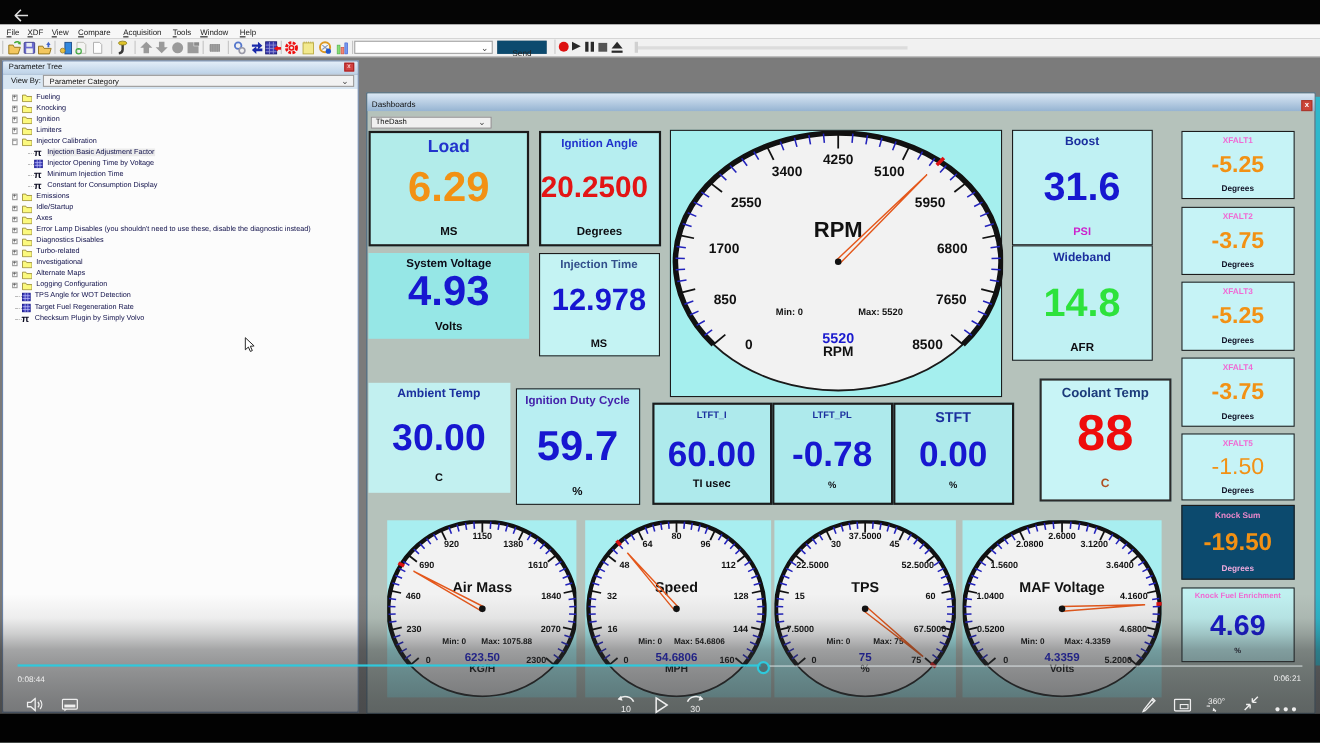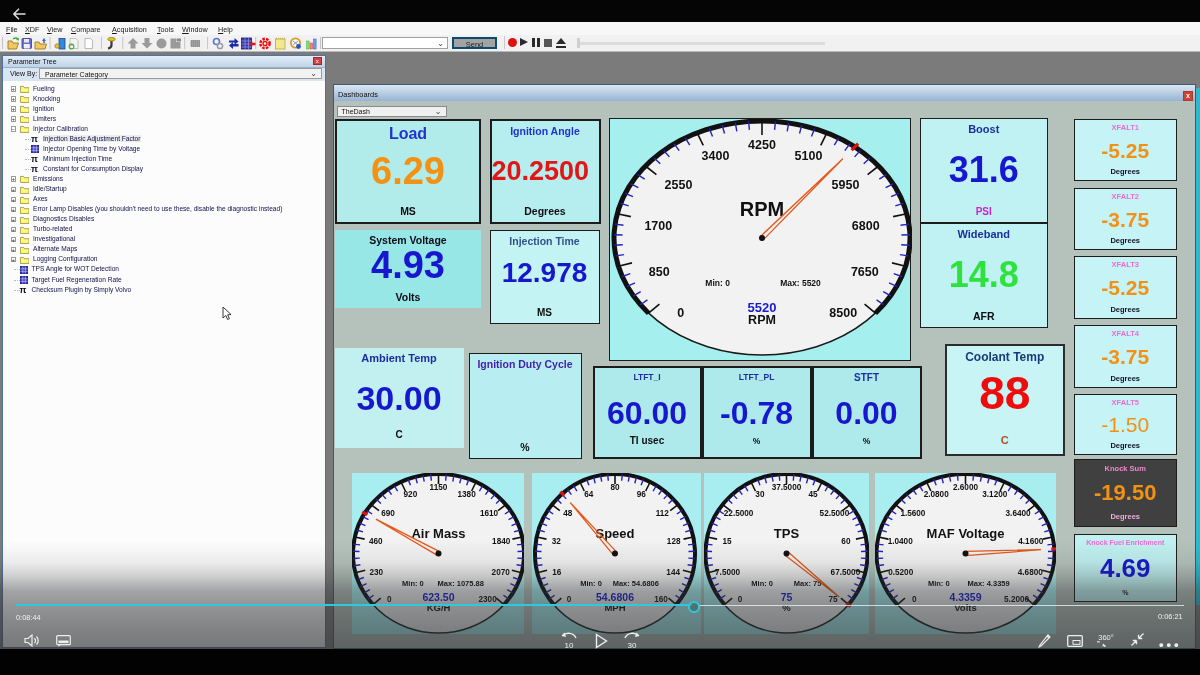--- a/index.html
+++ b/index.html
@@ -67,21 +67,21 @@
         <circle cx="295.5" cy="8" r="4.6" fill="#f8f8f4" stroke="#dd9922" stroke-width="1.8"></circle>
         <path d="M293 6 L298 10 M298 6 L293 10" stroke="#8899bb" stroke-width="1"></path>
         <circle cx="298.5" cy="11.5" r="2.4" fill="#2255cc"></circle>
         <rect x="306.5" y="6" width="2.6" height="8" fill="#88dd77" stroke="#44aa44" stroke-width="0.5"></rect>
         <rect x="310" y="8" width="2.6" height="6" fill="#ee8877" stroke="#cc4433" stroke-width="0.5"></rect>
         <rect x="313.5" y="4" width="2.6" height="10" fill="#7799ee" stroke="#3355cc" stroke-width="0.5"></rect>
       </svg>
     <div class="abs" style="left:322px;top:1.5px;width:126px;height:12px;background:#fff;border:1px solid #a0a0a0;box-sizing:border-box;">
         <span class="abs" style="right:3px;top:1px;font-size:8px;color:#444;">⌄</span>
       </div>
-    <div class="abs" style="left:452px;top:1.5px;width:45px;height:12px;background:#a3a3a3;border:2px solid #0c4a6e;box-sizing:border-box;text-align:center;font-size:7.5px;color:#222;line-height:11px;">Send</div>
+    <div class="abs" style="left:452px;top:1.5px;width:45px;height:12px;background:#a3a3a3;border:6px solid #0c4a6e;box-sizing:border-box;text-align:center;font-size:7.5px;color:#222;line-height:11px;">Send</div>
     <div class="abs" style="left:504px;top:1px;width:1px;height:13px;background:#c8c8c8;"></div>
     <div class="abs" style="left:508px;top:3px;width:9px;height:9px;border-radius:50%;background:#dd1111;"></div>
     <div class="abs" style="left:520px;top:3px;width:0;height:0;border-left:8px solid #2a2a2a;border-top:4.5px solid transparent;border-bottom:4.5px solid transparent;"></div>
     <div class="abs" style="left:532px;top:3px;width:3px;height:9px;background:#2a2a2a;"></div>
     <div class="abs" style="left:537px;top:3px;width:3px;height:9px;background:#2a2a2a;"></div>
     <div class="abs" style="left:544px;top:3.5px;width:8px;height:8px;background:#555;"></div>
     <div class="abs" style="left:556px;top:3px;width:0;height:0;border-bottom:6px solid #2a2a2a;border-left:5px solid transparent;border-right:5px solid transparent;"></div>
     <div class="abs" style="left:556px;top:10.5px;width:10px;height:2px;background:#2a2a2a;"></div>
     <div class="abs" style="left:578px;top:6.5px;width:247px;height:3px;background:#dcdcdc;"></div>
     <div class="abs" style="left:577px;top:3px;width:3px;height:10px;background:#d0d0d0;"></div>
@@ -309,34 +309,35 @@
         <div style="position:absolute;top:50%;left:0;right:0;transform:translateY(-50%);margin-top:-7px;text-align:center;font-weight:bold;font-size:46px;color:#ee0c0c;line-height:1;">88</div>
         <div style="position:absolute;bottom:8px;left:0;right:0;text-align:center;font-weight:bold;font-size:11px;color:#b05022;">C</div>
       </div>
 <div style="position:absolute;left:334.5px;top:348px;width:129px;height:99.5px;background:#c2f0f0;box-sizing:border-box;">
         <div style="position:absolute;top:4px;left:0;right:0;text-align:center;font-weight:bold;font-size:11px;color:#1b2f9e;">Ambient Temp</div>
         <div style="position:absolute;top:50%;left:0;right:0;transform:translateY(-50%);margin-top:0px;text-align:center;font-weight:bold;font-size:34px;color:#1717d0;line-height:1;">30.00</div>
         <div style="position:absolute;bottom:8px;left:0;right:0;text-align:center;font-weight:bold;font-size:10px;color:#0d0d12;">C</div>
       </div>
 <div style="position:absolute;left:468.5px;top:353px;width:113px;height:106px;background:#b8eef2;border:1.5px solid #1c1c1c;box-sizing:border-box;">
         <div style="position:absolute;top:4px;left:0;right:0;text-align:center;font-weight:bold;font-size:10.5px;color:#4422aa;">Ignition Duty Cycle</div>
+        <div style="position:absolute;top:50%;left:0;right:0;transform:translateY(-50%);margin-top:0px;text-align:center;font-weight:bold;font-size:38px;color:#1717d0;line-height:1;">59.7</div>
         <div style="position:absolute;bottom:5px;left:0;right:0;text-align:center;font-weight:bold;font-size:10.5px;color:#0d0d12;">%</div>
       </div>
 <div style="position:absolute;left:592.5px;top:366px;width:109px;height:93px;background:#aeeaec;border:2px solid #1c1c1c;box-sizing:border-box;">
         <div style="position:absolute;top:4px;left:0;right:0;text-align:center;font-weight:bold;font-size:8.5px;color:#1b2f9e;">LTFT_I</div>
         <div style="position:absolute;top:50%;left:0;right:0;transform:translateY(-50%);margin-top:0px;text-align:center;font-weight:bold;font-size:32px;color:#1717d0;line-height:1;">60.00</div>
         <div style="position:absolute;bottom:11px;left:0;right:0;text-align:center;font-weight:bold;font-size:10px;color:#0d0d12;">TI usec</div>
       </div>
 <div style="position:absolute;left:701.5px;top:366px;width:110px;height:93px;background:#aeeaec;border:2px solid #1c1c1c;box-sizing:border-box;">
         <div style="position:absolute;top:4px;left:0;right:0;text-align:center;font-weight:bold;font-size:8.5px;color:#1b2f9e;">LTFT_PL</div>
         <div style="position:absolute;top:50%;left:0;right:0;transform:translateY(-50%);margin-top:0px;text-align:center;font-weight:bold;font-size:32px;color:#1717d0;line-height:1;">-0.78</div>
         <div style="position:absolute;bottom:11px;left:0;right:0;text-align:center;font-weight:bold;font-size:8.5px;color:#0d0d12;">%</div>
       </div>
 <div style="position:absolute;left:811.5px;top:366px;width:110px;height:93px;background:#aeeaec;border:2px solid #1c1c1c;box-sizing:border-box;">
-        <div style="position:absolute;top:4px;left:0;right:0;text-align:center;font-weight:bold;font-size:10px;color:#1b2f9e;">STFT</div>
+        <div style="position:absolute;top:4px;left:0;right:0;text-align:center;font-weight:bold;font-size:13px;color:#1b2f9e;">STFT</div>
         <div style="position:absolute;top:50%;left:0;right:0;transform:translateY(-50%);margin-top:0px;text-align:center;font-weight:bold;font-size:32px;color:#1717d0;line-height:1;">0.00</div>
         <div style="position:absolute;bottom:11px;left:0;right:0;text-align:center;font-weight:bold;font-size:8.5px;color:#0d0d12;">%</div>
       </div>
 <div style="position:absolute;left:1073.5px;top:118.5px;width:103.5px;height:62.5px;background:#c6f3f6;border:1.5px solid #1c1c1c;box-sizing:border-box;">
         <div style="position:absolute;top:3px;left:0;right:0;text-align:center;font-weight:bold;font-size:7.5px;color:#f06ad4;">XFALT1</div>
         <div style="position:absolute;top:50%;left:0;right:0;transform:translateY(-50%);margin-top:0px;text-align:center;font-weight:bold;font-size:21px;color:#f29114;line-height:1;">-5.25</div>
         <div style="position:absolute;bottom:4px;left:0;right:0;text-align:center;font-weight:bold;font-size:7.5px;color:#101024;">Degrees</div>
       </div>
 <div style="position:absolute;left:1073.5px;top:187.5px;width:103.5px;height:62.5px;background:#c6f3f6;border:1.5px solid #1c1c1c;box-sizing:border-box;">
         <div style="position:absolute;top:3px;left:0;right:0;text-align:center;font-weight:bold;font-size:7.5px;color:#f06ad4;">XFALT2</div>
@@ -351,21 +352,21 @@
 <div style="position:absolute;left:1073.5px;top:325px;width:103.5px;height:62.5px;background:#c6f3f6;border:1.5px solid #1c1c1c;box-sizing:border-box;">
         <div style="position:absolute;top:3px;left:0;right:0;text-align:center;font-weight:bold;font-size:7.5px;color:#f06ad4;">XFALT4</div>
         <div style="position:absolute;top:50%;left:0;right:0;transform:translateY(-50%);margin-top:0px;text-align:center;font-weight:bold;font-size:21px;color:#f29114;line-height:1;">-3.75</div>
         <div style="position:absolute;bottom:4px;left:0;right:0;text-align:center;font-weight:bold;font-size:7.5px;color:#101024;">Degrees</div>
       </div>
 <div style="position:absolute;left:1073.5px;top:393.5px;width:103.5px;height:61px;background:#c6f3f6;border:1.5px solid #1c1c1c;box-sizing:border-box;">
         <div style="position:absolute;top:3px;left:0;right:0;text-align:center;font-weight:bold;font-size:7.5px;color:#f06ad4;">XFALT5</div>
         <div style="position:absolute;top:50%;left:0;right:0;transform:translateY(-50%);margin-top:0px;text-align:center;font-weight:normal;font-size:21px;color:#f29114;line-height:1;">-1.50</div>
         <div style="position:absolute;bottom:4px;left:0;right:0;text-align:center;font-weight:bold;font-size:7.5px;color:#101024;">Degrees</div>
       </div>
-<div style="position:absolute;left:1073.5px;top:458.5px;width:103.5px;height:68.5px;background:#404040;border:1.5px solid #1c1c1c;box-sizing:border-box;">
+<div style="position:absolute;left:1073.5px;top:458.5px;width:103.5px;height:68.5px;background:#0c4a6e;border:1.5px solid #1c1c1c;box-sizing:border-box;">
         <div style="position:absolute;top:4px;left:0;right:0;text-align:center;font-weight:bold;font-size:7.5px;color:#ee88cc;">Knock Sum</div>
         <div style="position:absolute;top:50%;left:0;right:0;transform:translateY(-50%);margin-top:0px;text-align:center;font-weight:bold;font-size:22px;color:#f29114;line-height:1;">-19.50</div>
         <div style="position:absolute;bottom:5px;left:0;right:0;text-align:center;font-weight:bold;font-size:7.5px;color:#eeaadd;">Degrees</div>
       </div>
 <div style="position:absolute;left:1073.5px;top:533.5px;width:103.5px;height:68px;background:#c0f0f0;border:1.5px solid #1c1c1c;box-sizing:border-box;">
         <div style="position:absolute;top:4px;left:0;right:0;text-align:center;font-weight:bold;font-size:7px;color:#f06ad4;">Knock Fuel Enrichment</div>
         <div style="position:absolute;top:50%;left:0;right:0;transform:translateY(-50%);margin-top:0px;text-align:center;font-weight:bold;font-size:26px;color:#1717d0;line-height:1;">4.69</div>
         <div style="position:absolute;bottom:5px;left:0;right:0;text-align:center;font-weight:bold;font-size:7px;color:#202030;">%</div>
       </div>
     <div style="position:absolute;left:609px;top:118px;width:302px;height:243px;background:#a5efee;border:1px solid #1c1c1c;box-sizing:border-box;">

